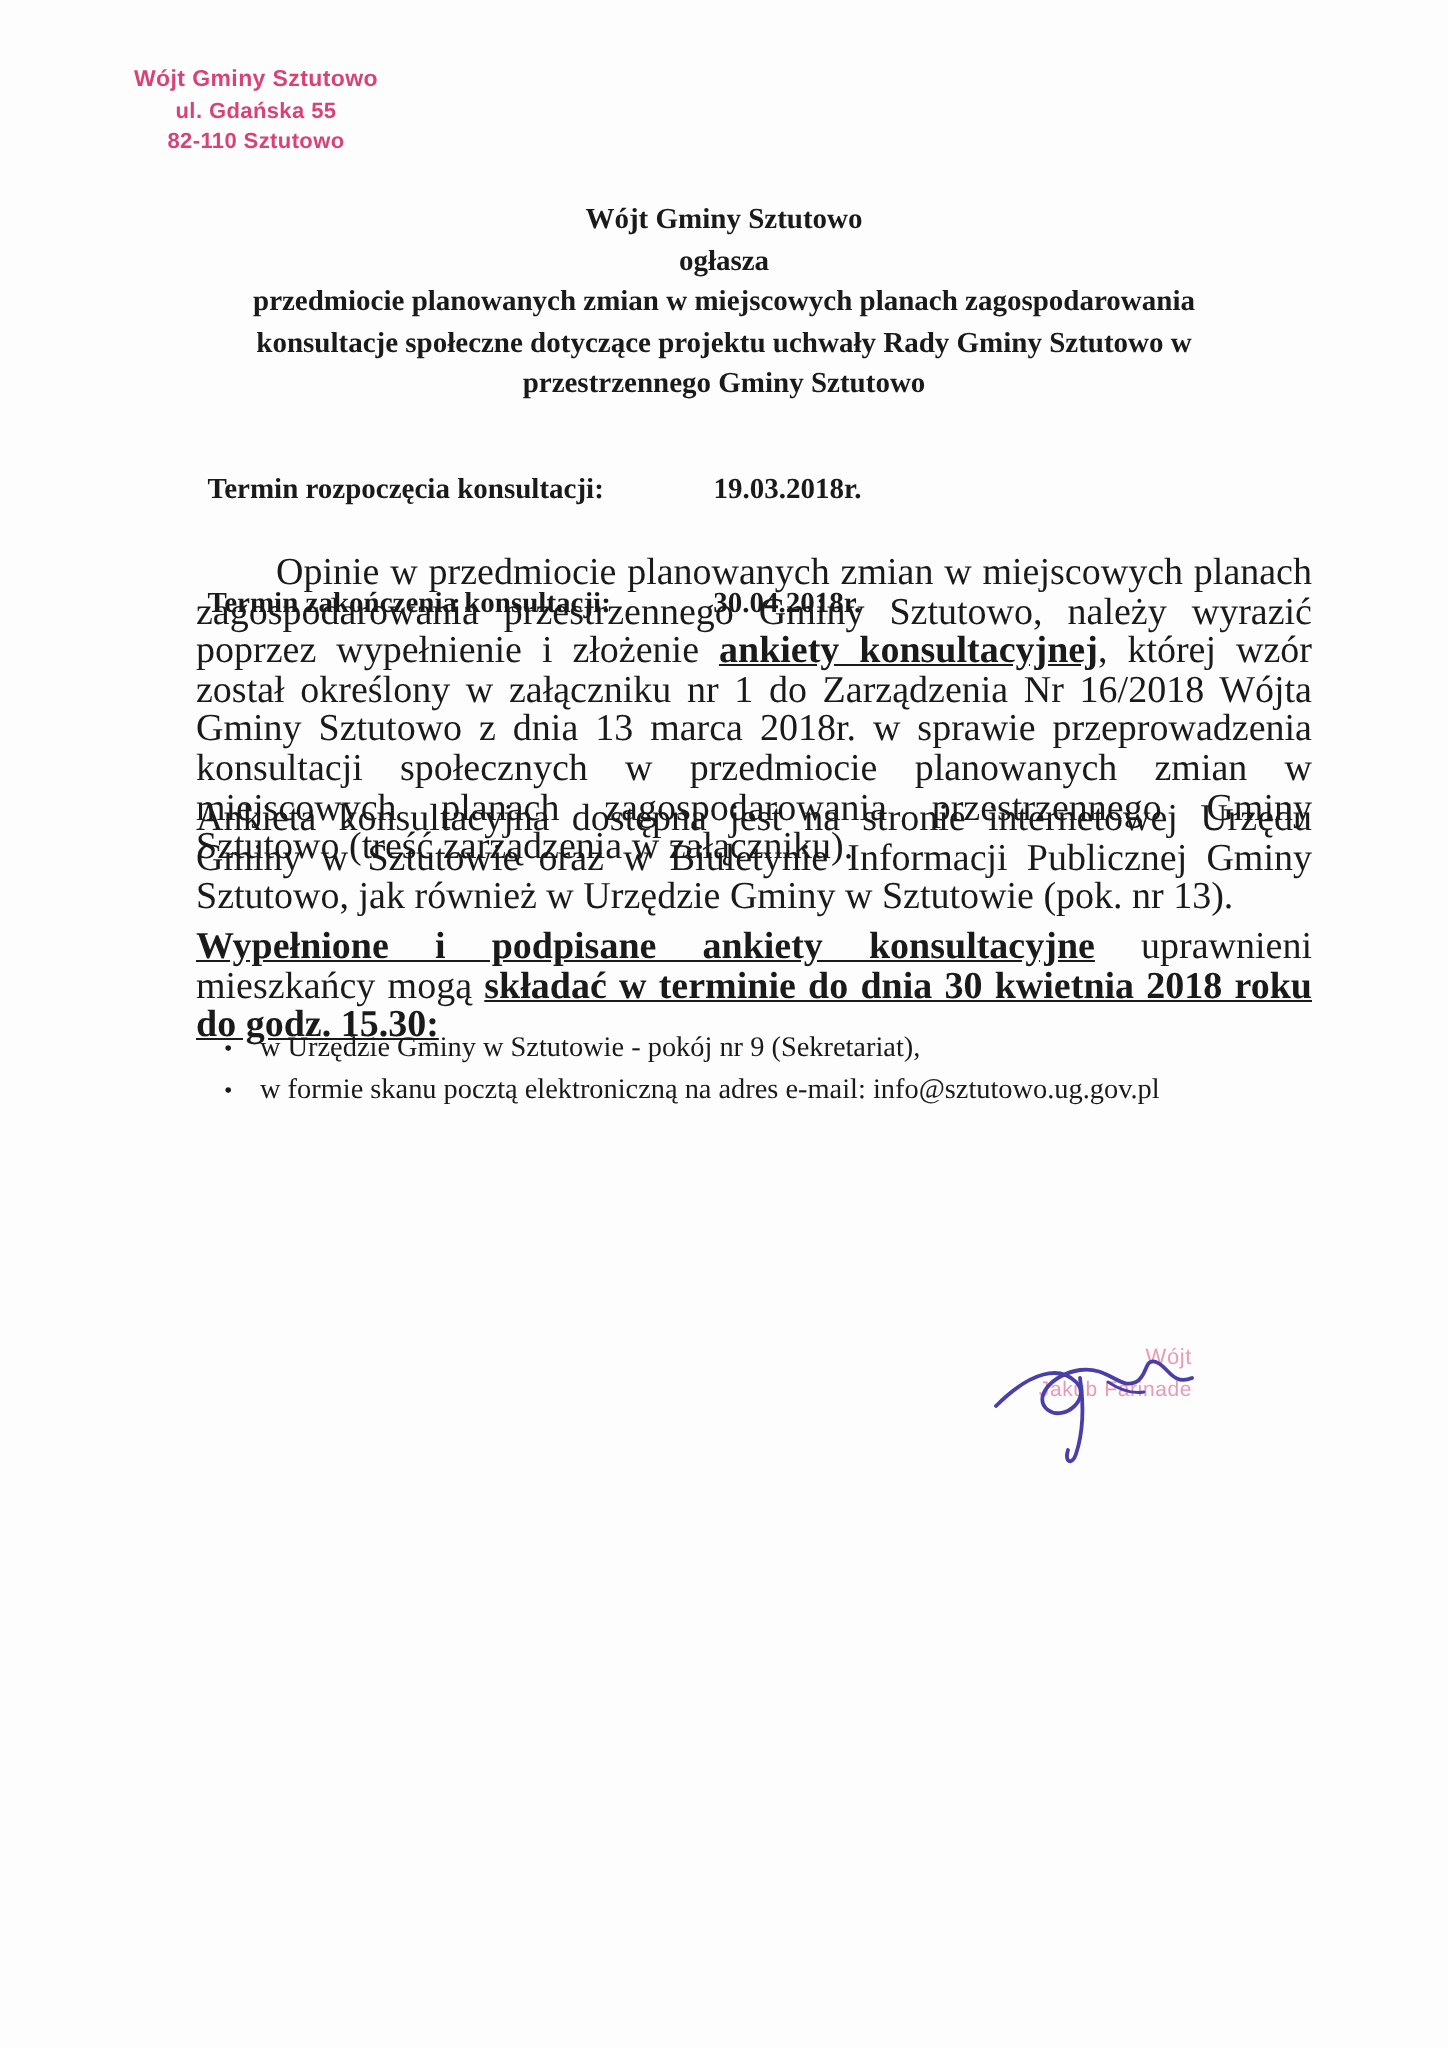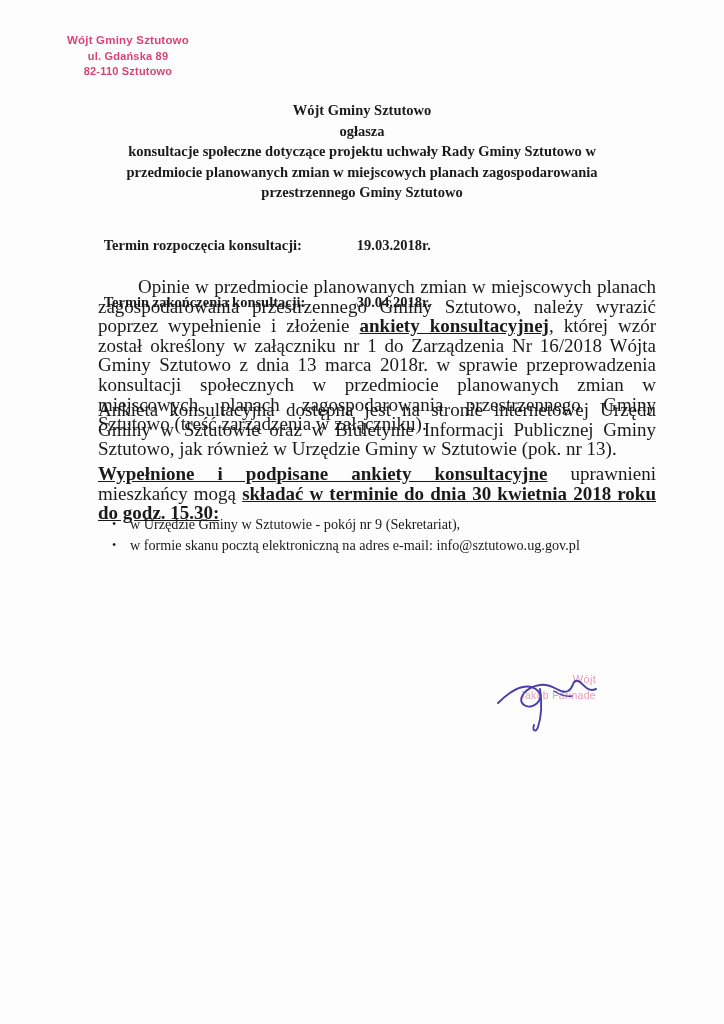--- a/index.html
+++ b/index.html
@@ -136,29 +136,29 @@
     height: 80px;
   }
 </style>
 </head>
 <body>
 
 <div class="page">
 
   <div class="office-stamp">
     <div class="line1">Wójt Gminy Sztutowo</div>
-    <div class="line2">ul. Gdańska 89</div>
+    <div class="line2">ul. Gdańska 55</div>
     <div class="line3">82-110 Sztutowo</div>
   </div>
 
   <div class="title-block">
     <span class="t-main">Wójt Gminy Sztutowo</span>
     <span class="t-sub">ogłasza</span>
+    <span class="t-body">przedmiocie planowanych zmian w miejscowych planach zagospodarowania</span>
     <span class="t-body">konsultacje społeczne dotyczące projektu uchwały Rady Gminy Sztutowo  w</span>
-    <span class="t-body">przedmiocie planowanych zmian w miejscowych planach zagospodarowania</span>
     <span class="t-body">przestrzennego Gminy Sztutowo</span>
   </div>
 
   <div class="dates">
     <div class="row">
       <span class="lbl">Termin rozpoczęcia konsultacji:</span><span>&nbsp;&nbsp;&nbsp;</span><span class="val">19.03.2018r.</span>
     </div>
     <div class="row">
       <span class="lbl">Termin zakończenia konsultacji:</span><span>&nbsp;&nbsp;</span><span class="val">30.04.2018r.</span>
     </div>

